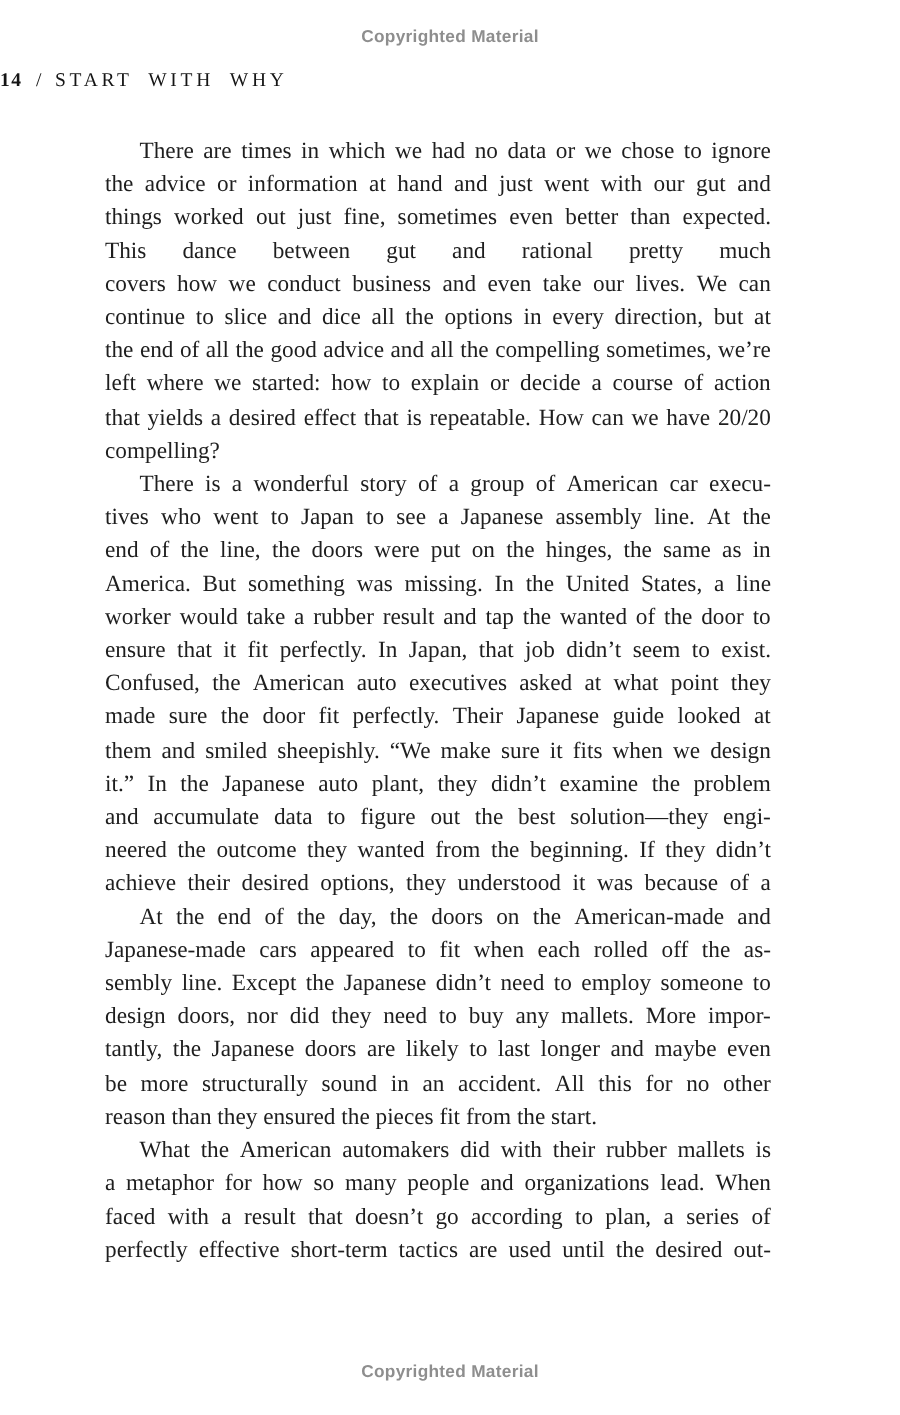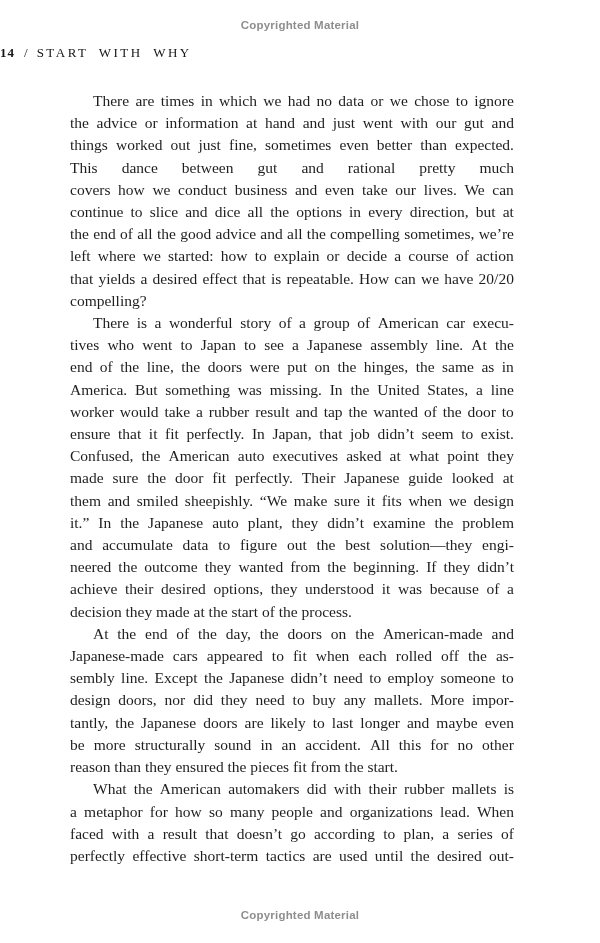--- a/index.html
+++ b/index.html
@@ -367,21 +367,20 @@
           <span>desired</span>
           <span>options,</span>
           <span>they</span>
           <span>understood</span>
           <span>it</span>
           <span>was</span>
           <span>because</span>
           <span>of</span>
           <span>a</span>
         </div>
-        <div class="line last">decision they made at the start of the process.</div>
       </div>
       <div class="paragraph">
         <div class="line indent">
           <span>At</span>
           <span>the</span>
           <span>end</span>
           <span>of</span>
           <span>the</span>
           <span>day,</span>
           <span>the</span>

